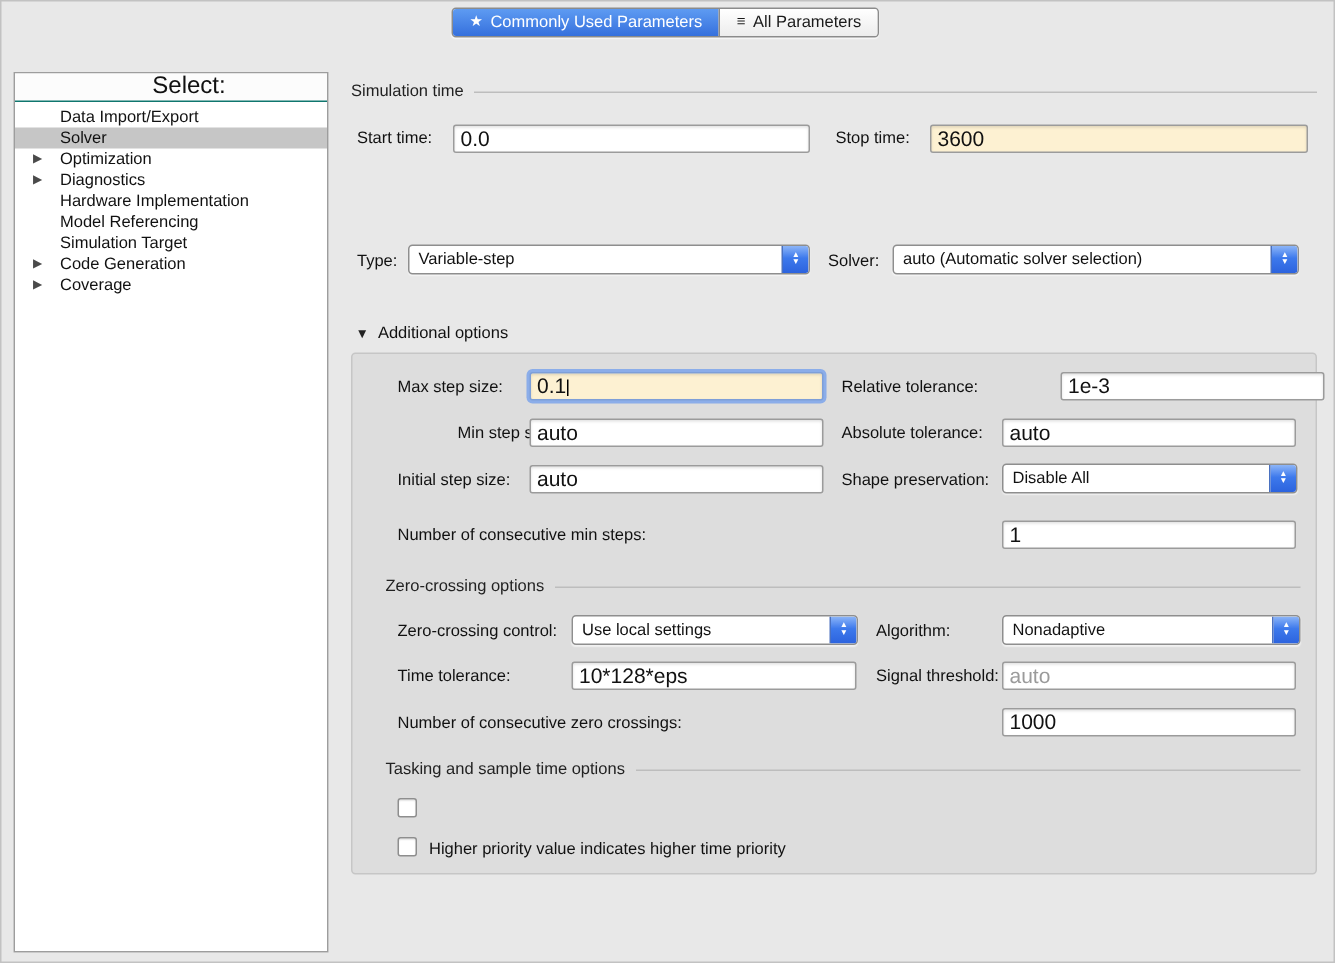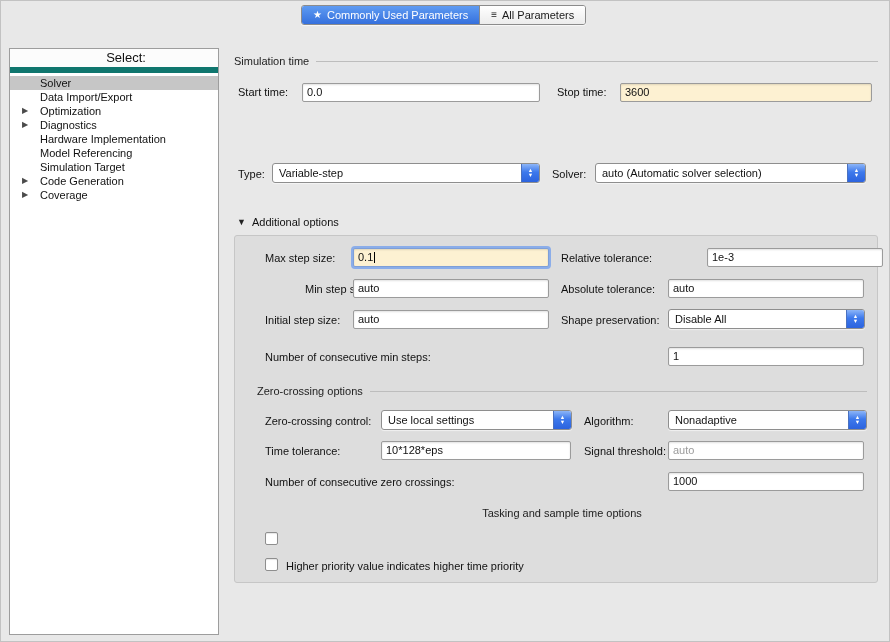--- a/index.html
+++ b/index.html
@@ -25,38 +25,38 @@
   .tab.active { background:linear-gradient(#5e9bf2,#3570dd); color:#fff; }
   .tab.inactive { background:linear-gradient(#ffffff,#ececec); color:#1a1a1a; border-left:1px solid #8b8b8b; }
   .tab .ticon { font-size:10px; line-height:10px; }
 
   
   .sidebar {
     position:absolute; left:8px; top:47px; width:210px; height:587px;
     background:#ffffff; border:1px solid #9d9d9d; box-sizing:border-box;
   }
   .sidebar-header {
-    height:18px; line-height:18px; text-align:center; font-size:13px;
-    border-bottom:6px solid #0f766e; color:#111; background:#fcfcfc;padding-left:24px;
+    height:18px; line-height:18px; text-align:center; font-size:16px;
+    border-bottom:1px solid #0f766e; color:#111; background:#fcfcfc;padding-left:24px;
   }
   .tree { padding-top:3px; }
   .tree-item {
     position:relative; height:14px; line-height:14px; font-size:11px;
     padding-left:30px; color:#111; white-space:nowrap; cursor:default;
   }
   .tree-item.selected { background:#c6c6c6; }
   .tree-arrow { position:absolute; left:12px; top:0px; font-size:8px; line-height:14px; color:#4a4a4a; }
 
   
   .lbl { position:absolute; font-size:11px; color:#111; white-space:nowrap; }
 
   .textfield {
     position:absolute; box-sizing:border-box; height:19px;
     background:#ffffff; border:1px solid #9b9b9b; border-radius:2px;
-    font-size:11px; line-height:15px; padding:1px 4px; color:#111;
+    font-size:14px; line-height:15px; padding:1px 4px; color:#111;
     box-shadow: inset 0 1px 2px rgba(0,0,0,0.12);
     overflow:hidden; white-space:nowrap;
   }
   .cream { background:#fdf1d2; }
   .focused {
     border-color:#7e9fd8;
     box-shadow: 0 0 0 2px rgba(125,165,235,0.85), inset 0 1px 2px rgba(0,0,0,0.12);
     background:#fdf1d2;
   }
   .gray-text { color:#9b9b9b; }
@@ -103,25 +103,25 @@
     </div>
     <div class="tab inactive">
       <span class="ticon">≡</span>
       <span>All Parameters</span>
     </div>
   </div>
 
   <div class="sidebar">
     <div class="sidebar-header">Select:</div>
     <div class="tree">
+      <div class="tree-item">
+        <span>Data Import/Export</span>
+      </div>
       <div class="tree-item selected">
         <span>Solver</span>
-      </div>
-      <div class="tree-item">
-        <span>Data Import/Export</span>
       </div>
       <div class="tree-item">
         <span class="tree-arrow">▶</span>
         <span>Optimization</span>
       </div>
       <div class="tree-item">
         <span class="tree-arrow">▶</span>
         <span>Diagnostics</span>
       </div>
       <div class="tree-item">
@@ -230,21 +230,21 @@
   </div>
 
   <div class="lbl" style="left:264px; top:444px;">Time tolerance:</div>
   <div class="textfield" style="left:380px; top:440px; width:190px;">10*128*eps</div>
   <div class="lbl" style="left:583px; top:444px;">Signal threshold:</div>
   <div class="textfield gray-text" style="left:667px; top:440px; width:196px;">auto</div>
 
   <div class="lbl" style="left:264px; top:475px;">Number of consecutive zero crossings:</div>
   <div class="textfield" style="left:667px; top:471px; width:196px;">1000</div>
 
-  <div class="section-header" style="left:256px; top:506px; width:610px;flex-direction:column;">
+  <div class="section-header" style="left:256px; top:506px; width:610px;">
     <span>Tasking and sample time options</span>
     <span class="rule"></span>
   </div>
 
   <div class="checkbox" style="left:264px; top:531px;"></div>
 
   <div class="checkbox" style="left:264px; top:557px;"></div>
   <div class="lbl" style="left:285px; top:559px;">Higher priority value indicates higher time priority</div>
 
 </div>

